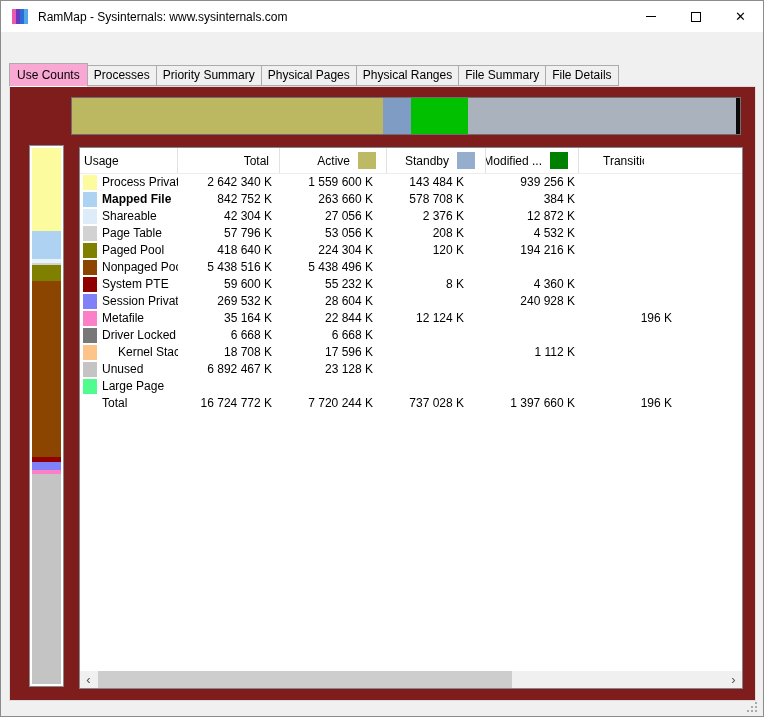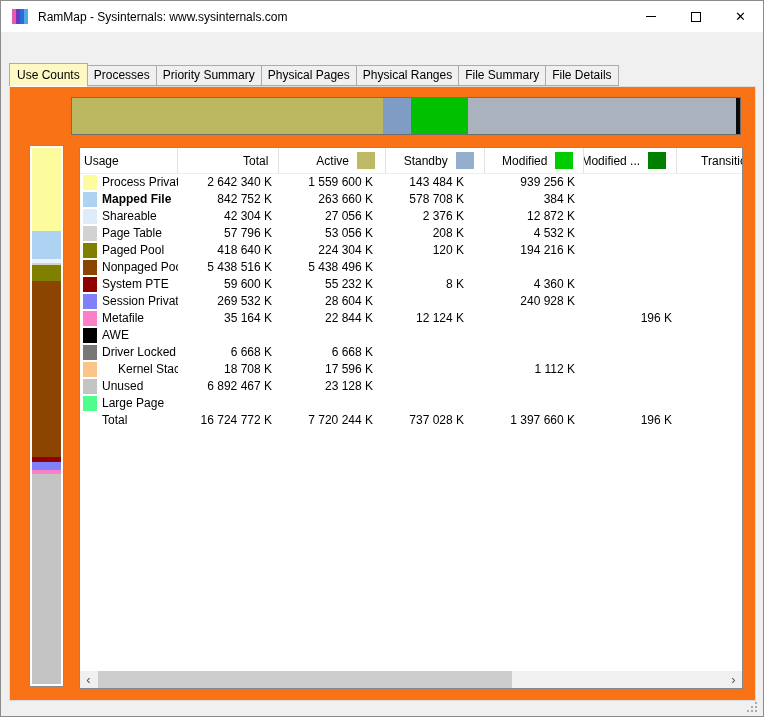--- a/index.html
+++ b/index.html
@@ -24,26 +24,26 @@
   .menubar { height:19px; background:#fff; display:flex; align-items:center; }
   .menu-item { padding:2px 9px; cursor:default; }
   
   .client { position:absolute; left:0; right:0; top:50px; bottom:0; background:#F0F0F0; }
   .tabstrip { position:absolute; left:8px; top:11px; height:24px; display:flex; align-items:flex-end; z-index:3; }
   .tab {
     height:21px; line-height:19px; padding:0 6px; margin-left:-1px;
     background:#F0F0F0; border:1px solid #ACACAC; white-space:nowrap; cursor:default;
   }
   .tab.active {
-    height:24px; line-height:22px; background:#fef9c3; margin-left:0;
+    height:24px; line-height:22px; background:#f9a8d4; margin-left:0;
     border-bottom:1px solid #fff; position:relative; z-index:4; margin-bottom:-1px; padding:0 7px;
   }
   .tabpage {
     position:absolute; left:8px; top:35px; width:747px; height:615px;
-    background:#f97316; border:1px solid #DCDCDC;
+    background:#7f1d1d; border:1px solid #DCDCDC;
   }
   
   .topbar-frame {
     position:absolute; left:61px; top:10px; width:670px; height:38px;
     border:1px solid #6E6E6E; background:#fff; display:flex; overflow:hidden;
   }
   .topbar-frame .seg { height:100%; }
   
   .leftbar-frame {
     position:absolute; left:19px; top:58px; width:35px; height:542px;
@@ -157,24 +157,20 @@
               <span>Total</span>
             </div>
             <div class="lv-hcell right" style="width: 107px;">
               <span>Active</span>
               <span class="h-swatch" style="background: rgb(189, 185, 101);"></span>
             </div>
             <div class="lv-hcell right" style="width: 99px;">
               <span>Standby</span>
               <span class="h-swatch" style="background: rgb(149, 174, 205);"></span>
             </div>
-            <div class="lv-hcell right" style="width: 100px;">
-              <span>Modified</span>
-              <span class="h-swatch" style="background: rgb(0, 204, 0);"></span>
-            </div>
             <div class="lv-hcell right" style="width: 93px; justify-content: flex-end;">
               <span>Modified ...</span>
               <span class="h-swatch" style="background: rgb(0, 128, 0);"></span>
             </div>
             <div class="lv-hcell" style="width: 65px; padding-left: 24px; border-right: none;">
               <span>Transitio</span>
             </div>
           </div>
         <div class="lv-body">
             <div class="lv-row">
@@ -276,32 +272,20 @@
             <div class="lv-row">
               <div class="lv-cell usage-cell" style="width: 98px;">
                 <span class="r-swatch" style="background: rgb(252, 128, 200);"></span>
                 <span>Metafile</span>
               </div>
               <div class="lv-cell num" style="width: 102px; padding-right: 8px;">35 164 K</div>
               <div class="lv-cell num" style="width: 107px; padding-right: 14px;">22 844 K</div>
               <div class="lv-cell num" style="width: 99px; padding-right: 22px;">12 124 K</div>
               <div class="lv-cell num" style="width: 100px; padding-right: 11px;"></div>
               <div class="lv-cell num" style="width: 93px; padding-right: 7px;">196 K</div>
-              <div class="lv-cell num" style="width: 65px; padding-right: 10px;"></div>
-            </div>
-            <div class="lv-row">
-              <div class="lv-cell usage-cell" style="width: 98px;">
-                <span class="r-swatch" style="background: rgb(0, 0, 0);"></span>
-                <span>AWE</span>
-              </div>
-              <div class="lv-cell num" style="width: 102px; padding-right: 8px;"></div>
-              <div class="lv-cell num" style="width: 107px; padding-right: 14px;"></div>
-              <div class="lv-cell num" style="width: 99px; padding-right: 22px;"></div>
-              <div class="lv-cell num" style="width: 100px; padding-right: 11px;"></div>
-              <div class="lv-cell num" style="width: 93px; padding-right: 7px;"></div>
               <div class="lv-cell num" style="width: 65px; padding-right: 10px;"></div>
             </div>
             <div class="lv-row">
               <div class="lv-cell usage-cell" style="width: 98px;">
                 <span class="r-swatch" style="background: rgb(120, 120, 120);"></span>
                 <span>Driver Locked</span>
               </div>
               <div class="lv-cell num" style="width: 102px; padding-right: 8px;">6 668 K</div>
               <div class="lv-cell num" style="width: 107px; padding-right: 14px;">6 668 K</div>
               <div class="lv-cell num" style="width: 99px; padding-right: 22px;"></div>

